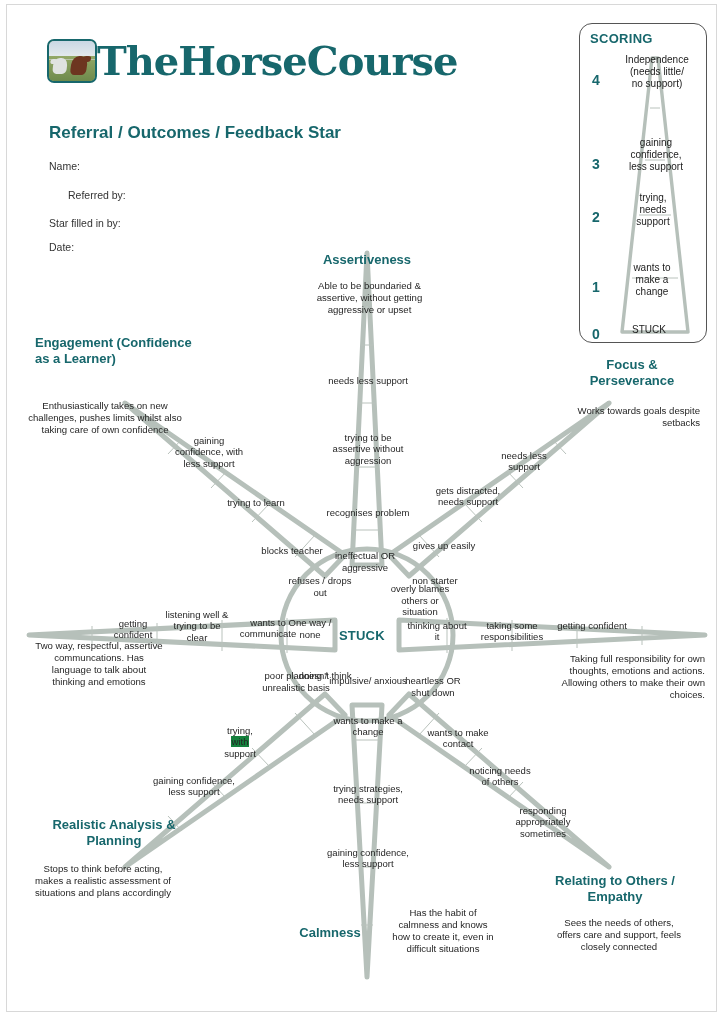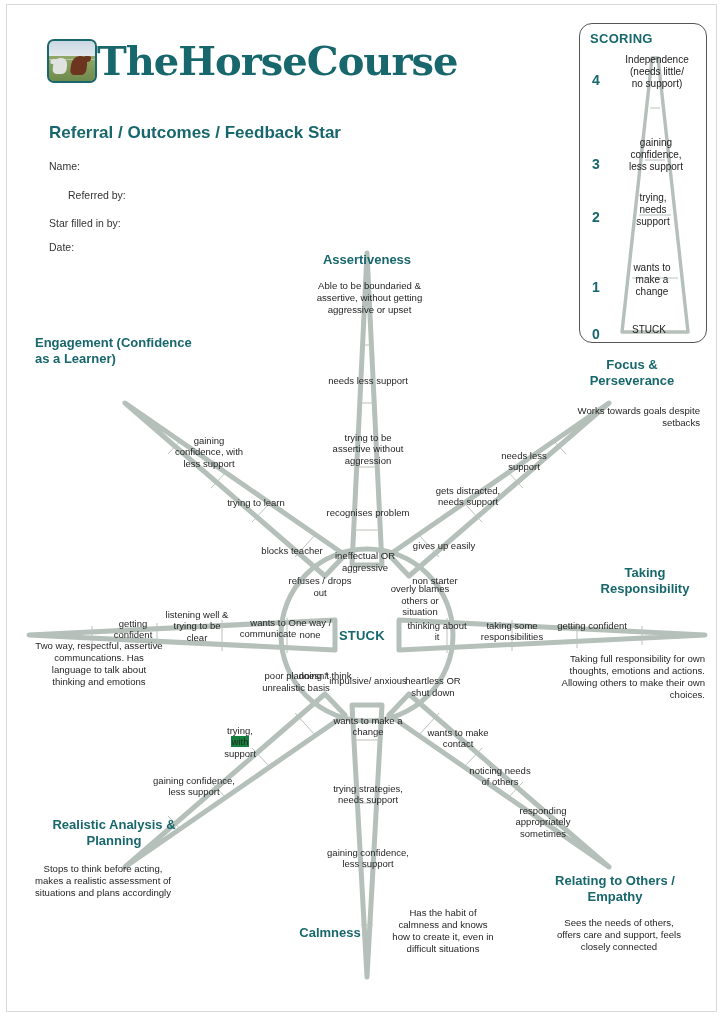--- a/index.html
+++ b/index.html
@@ -194,21 +194,20 @@
 
     
     <div class="axis-title" style="left:560px;top:122px;width:130px;text-align:center;">Focus &amp; Perseverance</div>
     <div class="axis-desc" style="left:558px;top:170px;width:135px;text-align:right;">Works towards goals despite setbacks</div>
     <div class="cell" style="left:478px;top:215px;width:78px;">needs less support</div>
     <div class="cell" style="left:425px;top:250px;width:72px;">gets distracted, needs support</div>
     <div class="inner" style="left:404px;top:305px;width:66px;">gives up easily</div>
     <div class="inner" style="left:396px;top:340px;width:64px;">non starter</div>
 
     
-    <div class="axis-title" style="left:578px;top:330px;width:120px;text-align:center;">Taking Responsibility</div>
     <div class="axis-desc" style="left:548px;top:418px;width:150px;text-align:right;">Taking full responsibility for own thoughts, emotions and actions. Allowing others to make their own choices.</div>
     <div class="cell" style="left:398px;top:385px;width:64px;">thinking about it</div>
     <div class="cell" style="left:462px;top:385px;width:86px;">taking some responsibilities</div>
     <div class="cell" style="left:550px;top:385px;width:70px;">getting confident</div>
     <div class="inner" style="left:378px;top:348px;width:70px;">overly blames others or situation</div>
 
     
     <div class="axis-title" style="left:528px;top:638px;width:160px;text-align:center;">Relating to Others / Empathy</div>
     <div class="axis-desc" style="left:548px;top:682px;width:128px;text-align:center;">Sees the needs of others, offers care and support, feels closely connected</div>
     <div class="inner" style="left:392px;top:440px;width:68px;">heartless OR shut down</div>
@@ -237,20 +236,21 @@
 
     
     <div class="axis-desc" style="left:28px;top:405px;width:128px;text-align:center;">Two way, respectful, assertive communcations. Has language to talk about thinking and emotions</div>
     <div class="cell" style="left:226px;top:382px;width:70px;">wants to communicate</div>
     <div class="cell" style="left:155px;top:374px;width:70px;">listening well &amp; trying to be clear</div>
     <div class="cell" style="left:95px;top:383px;width:62px;">getting confident</div>
     <div class="inner" style="left:272px;top:382px;width:62px;">One way / none</div>
 
     
     <div class="axis-title" style="left:28px;top:100px;width:170px;text-align:left;">Engagement (Confidence as a Learner)</div>
+    <div class="axis-desc" style="left:18px;top:165px;width:160px;text-align:center;">Enthusiastically takes on new challenges, pushes limits whilst also taking care of own confidence</div>
     <div class="cell" style="left:166px;top:200px;width:72px;">gaining confidence, with less support</div>
     <div class="cell" style="left:218px;top:262px;width:62px;">trying to learn</div>
     <div class="inner" style="left:254px;top:310px;width:62px;">blocks teacher</div>
     <div class="inner" style="left:276px;top:340px;width:74px;">refuses / drops out</div>
 
     
     
   <div class="inner" style="left: 288px; top: 435px; width: 60px;">doesn't think</div></div>
 
 </div>

